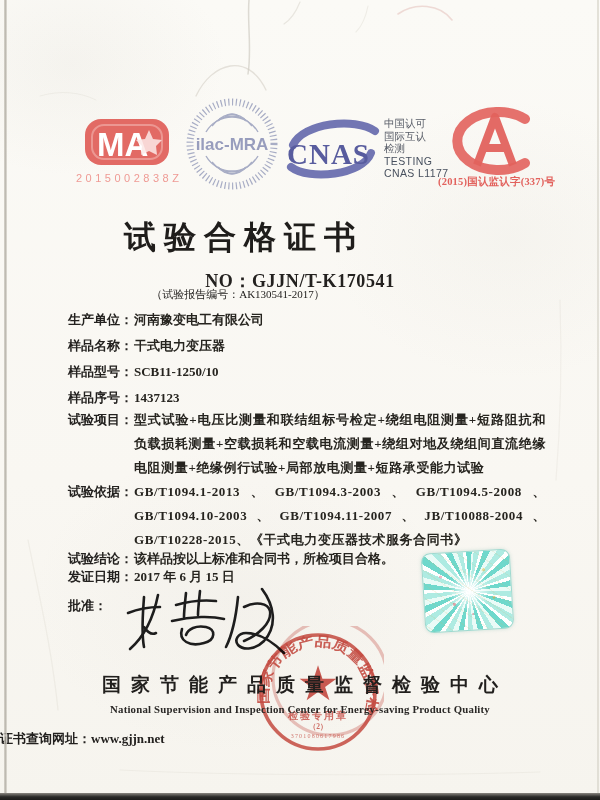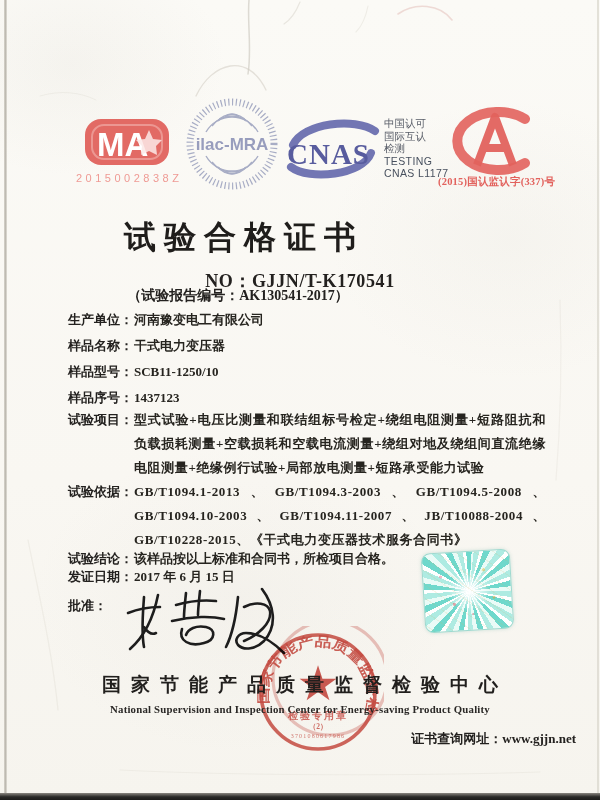--- a/index.html
+++ b/index.html
@@ -23,21 +23,21 @@
   
   .logo{position:absolute;}
   .cma-number{position:absolute;left:76px;top:172px;font-size:11px;font-weight:normal;letter-spacing:3.5px;color:#ef9a94;font-family:"Liberation Sans",sans-serif;}
   .acc-block{position:absolute;left:384px;top:117px;font-size:10.5px;line-height:12.5px;color:#565b66;font-family:"Liberation Sans",sans-serif;}
   .acc-block .en{color:#47505e;letter-spacing:.4px;}
   .cal-number{position:absolute;left:438px;top:175px;font-size:10.5px;font-weight:bold;color:#e2625d;letter-spacing:.2px;text-align:right;}
 
   
   .title{position:absolute;left:0;top:216px;width:480px;text-align:center;font-size:32px;font-weight:bold;letter-spacing:8px;color:#1f1d1b;text-indent:8px;}
   .cert-no{position:absolute;left:0;top:269px;width:600px;text-align:center;font-size:18px;font-weight:bold;letter-spacing:.6px;}
-  .report-no{position:absolute;left:0;top:287px;width:476px;text-align:center;font-size:14px;font-weight:bold;}
+  .report-no{position:absolute;left:0;top:287px;width:476px;text-align:center;font-size:11px;font-weight:normal;}
 
   
   .row{position:absolute;left:68px;width:486px;display:flex;align-items:flex-start;font-size:13px;line-height:24px;}
   .lab{flex:0 0 66px;font-weight:bold;white-space:nowrap;}
   .val{font-weight:600;color:#26241f;}
   .val.wrap{width:412px;text-align:justify;letter-spacing:.6px;}
   .r0{top:308px}.r1{top:334px}.r2{top:360px}.r3{top:386px}
   .r4{top:408px}.r5{top:480px}.r6{top:549px;line-height:19px}
   .r7{top:567px;line-height:19px}.r8{top:594px}
 
@@ -63,21 +63,21 @@
       radial-gradient(2px 2px at 55% 80%, #cf6f79 0 40%, transparent 60%),
       repeating-linear-gradient(38deg, rgba(255,255,255,0) 0 5px, rgba(214,178,90,.25) 5px 6px, rgba(255,255,255,0) 6px 11px);
   }
 
   
   .stamp{position:absolute;left:252px;top:626px;width:132px;height:132px;mix-blend-mode:multiply;opacity:.9;filter:blur(.3px);}
 
   
   .org-cn{position:absolute;left:0;top:672px;width:600px;text-align:center;font-size:19px;font-weight:bold;letter-spacing:10px;text-indent:10px;color:#211f1d;}
   .org-en{position:absolute;left:0;top:703px;width:600px;text-align:center;font-size:10.8px;font-weight:bold;letter-spacing:.2px;color:#2a2826;}
-  .website{position:absolute;left:0;top:730px;width:576px;text-align:right;font-size:13px;font-weight:bold;}
+  .website{position:absolute;left:0;top:730px;width:576px;text-align:left;font-size:13px;font-weight:bold;}
 
   .creases{position:absolute;inset:0;pointer-events:none;}
 </style>
 </head>
 <body>
 
 <div id="page">
 
   <svg class="logo" style="left:83px;top:116px" width="88" height="52" viewBox="0 0 88 52">
     <rect x="2" y="3" width="84" height="46" rx="16" fill="#df5d58" opacity=".92"></rect>

